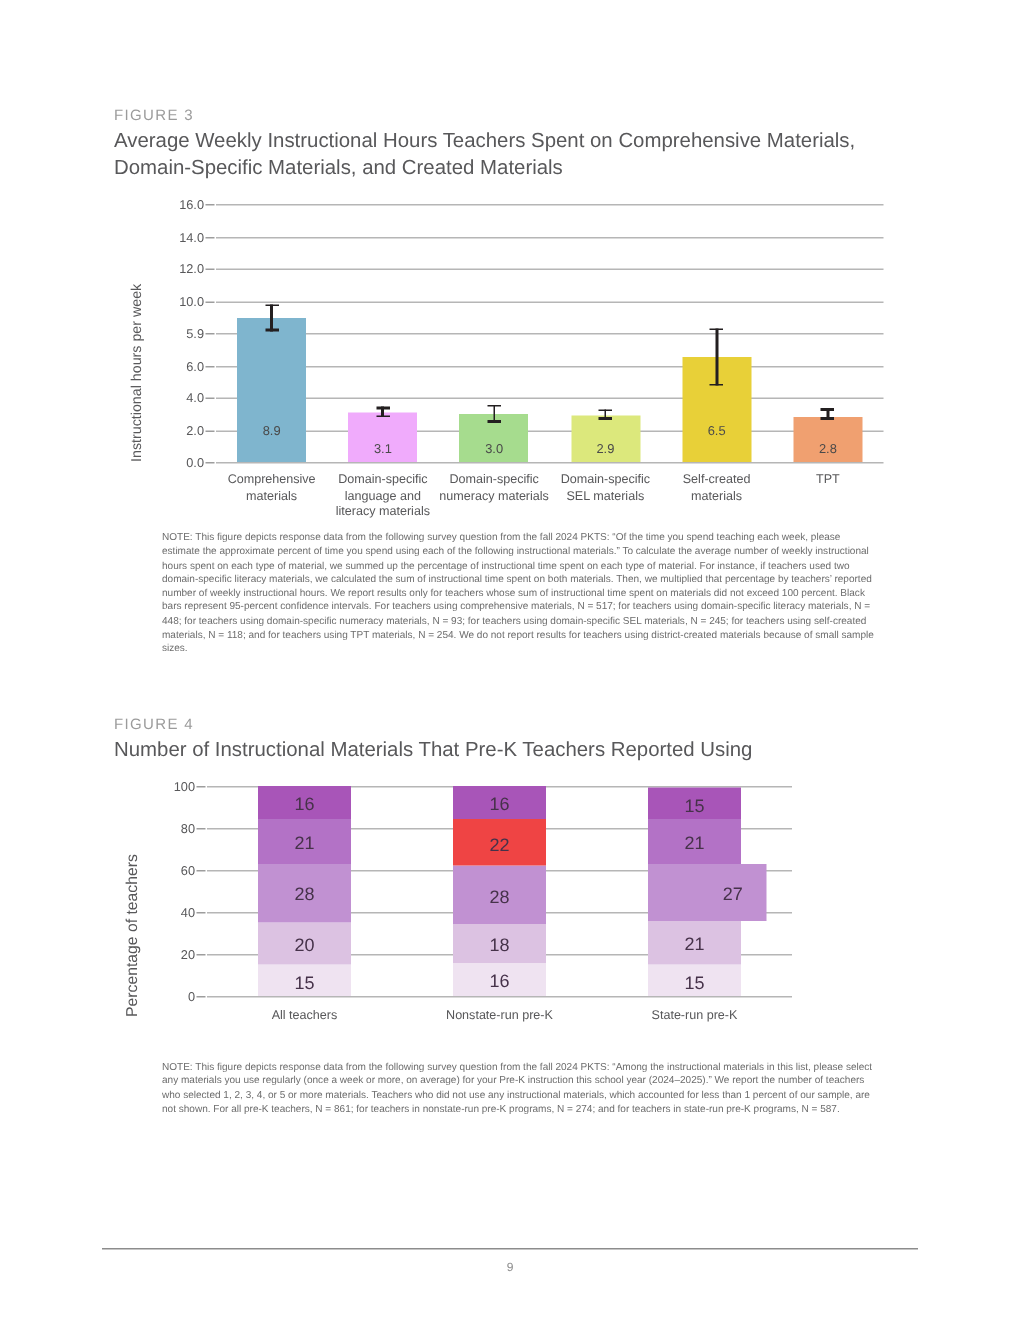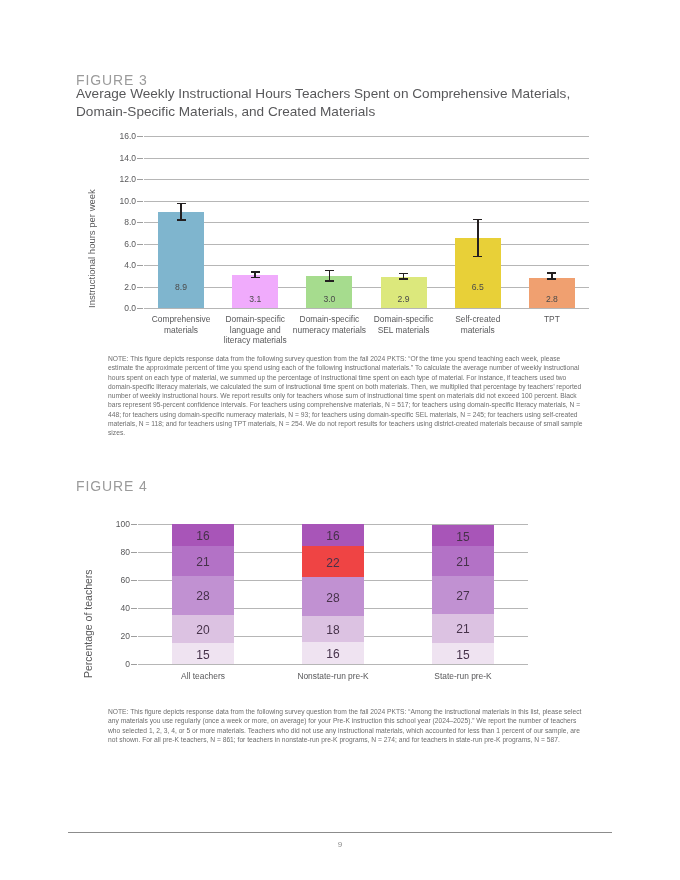--- a/index.html
+++ b/index.html
@@ -6,21 +6,21 @@
   body{
     width:680px;height:880px;background:#ffffff;
     font-family:"Liberation Sans", sans-serif;
     color:#4a4a4a;-webkit-font-smoothing:antialiased;
     position:relative;overflow:hidden;
   }
   .page{position:absolute;left:0;top:0;width:680px;height:880px;}
 
   
   .fig-kicker{
-    font-size:14px;letter-spacing:.9px;color:#9b9b9b;
+    font-size:10px;letter-spacing:.9px;color:#9b9b9b;
     text-transform:uppercase;margin:0 0 7px 0;
   }
   .fig-title{
     font-size:13.6px;line-height:17.5px;color:#58585a;font-weight:400;margin:0;
   }
 
   
   .chart{position:relative;}
   .ylabel{
     position:absolute;transform-origin:0 0;transform:rotate(-90deg);
@@ -123,21 +123,21 @@
         <div class="errcap" style="left:403.4166666666667px;top:142.45000000000002px;"></div>
       </div>
       <div class="ytick" style="left:28px;width:32px;top:173px;">0.0</div>
       <div class="tickdash" style="left:61px;top:178px;"></div>
       <div class="ytick" style="left:28px;width:32px;top:151.5px;">2.0</div>
       <div class="tickdash" style="left:61px;top:156.5px;"></div>
       <div class="ytick" style="left:28px;width:32px;top:130px;">4.0</div>
       <div class="tickdash" style="left:61px;top:135px;"></div>
       <div class="ytick" style="left:28px;width:32px;top:108.5px;">6.0</div>
       <div class="tickdash" style="left:61px;top:113.5px;"></div>
-      <div class="ytick" style="left:28px;width:32px;top:87px;">8.0</div>
+      <div class="ytick" style="left:28px;width:32px;top:87px;">5.9</div>
       <div class="tickdash" style="left:61px;top:92px;"></div>
       <div class="ytick" style="left:28px;width:32px;top:65.5px;">10.0</div>
       <div class="tickdash" style="left:61px;top:70.5px;"></div>
       <div class="ytick" style="left:28px;width:32px;top:44px;">12.0</div>
       <div class="tickdash" style="left:61px;top:49px;"></div>
       <div class="ytick" style="left:28px;width:32px;top:22.5px;">14.0</div>
       <div class="tickdash" style="left:61px;top:27.5px;"></div>
       <div class="ytick" style="left:28px;width:32px;top:1px;">16.0</div>
       <div class="tickdash" style="left:61px;top:6px;"></div>
       <div class="xlab" style="left:68px;width:74.16666666666667px;top:184px;">Comprehensive materials</div>
@@ -146,20 +146,21 @@
       <div class="xlab" style="left:290.5px;width:74.16666666666667px;top:184px;">Domain-specific SEL materials</div>
       <div class="xlab" style="left:364.6666666666667px;width:74.16666666666667px;top:184px;">Self-created materials</div>
       <div class="xlab" style="left:438.83333333333337px;width:74.16666666666667px;top:184px;">TPT</div>
     </div>
 
   <div class="note" style="left:108px;top:354px;width:478px;">
     <span>NOTE:</span><span> This figure depicts response data from the following survey question from the fall 2024 PKTS: “Of the time you spend teaching each week, please estimate the approximate percent of time you spend using each of the following instructional materials.” To calculate the average number of weekly instructional hours spent on each type of material, we summed up the percentage of instructional time spent on each type of material. For instance, if teachers used two domain-specific literacy materials, we calculated the sum of instructional time spent on both materials. Then, we multiplied that percentage by teachers’ reported number of weekly instructional hours. We report results only for teachers whose sum of instructional time spent on materials did not exceed 100 percent. Black bars represent 95-percent confidence intervals. For teachers using comprehensive materials, N = 517; for teachers using domain-specific literacy materials, N = 448; for teachers using domain-specific numeracy materials, N = 93; for teachers using domain-specific SEL materials, N = 245; for teachers using self-created materials, N = 118; and for teachers using TPT materials, N = 254. We do not report results for teachers using district-created materials because of small sample sizes.</span>
   </div>
 
   <div class="fig-kicker" style="position:absolute;left:76px;top:478px;">FIGURE 4</div>
+  <div class="fig-title" style="position:absolute;left:76px;top:491px;width:520px;">Number of Instructional Materials That Pre-K Teachers Reported Using</div>
 
   <div class="chart" id="chart4" style="position:absolute;left:76px;top:518px;width:530px;height:178px;">
       <div class="ylabel" style="left:6px;top:160px;font-size:10.5px;">Percentage of teachers</div>
       <div class="plot" style="left:62px;top:6px;width:390px;height:140px;">
         <div class="gridline" style="top:140px;"></div>
         <div class="gridline" style="top:112px;"></div>
         <div class="gridline" style="top:84px;"></div>
         <div class="gridline" style="top:56px;"></div>
         <div class="gridline" style="top:28px;"></div>
         <div class="gridline" style="top:0px;"></div>
@@ -197,21 +198,21 @@
             <div class="segval" style="top:5.200000000000001px;">16</div>
           </div>
         </div>
         <div class="bar" style="left:294px;width:62px;height:140px;background:transparent;">
           <div class="seg" style="bottom:0px;height:21px;background:#EFE3F1;">
             <div class="segval" style="top:4.5px;">15</div>
           </div>
           <div class="seg" style="bottom:21px;height:29.4px;background:#DCC2E2;">
             <div class="segval" style="top:8.7px;">21</div>
           </div>
-          <div class="seg" style="bottom:50.4px;height:37.800000000000004px;background:#C191D2;">
+          <div class="seg" style="bottom:50.4px;height:37.800000000000004px;background:#C191D2;padding-left:17px;">
             <div class="segval" style="top:12.900000000000002px;">27</div>
           </div>
           <div class="seg" style="bottom:88.2px;height:29.4px;background:#B372C6;">
             <div class="segval" style="top:8.7px;">21</div>
           </div>
           <div class="seg" style="bottom:117.6px;height:21px;background:#A855B8;">
             <div class="segval" style="top:4.5px;">15</div>
           </div>
         </div>
       </div>

